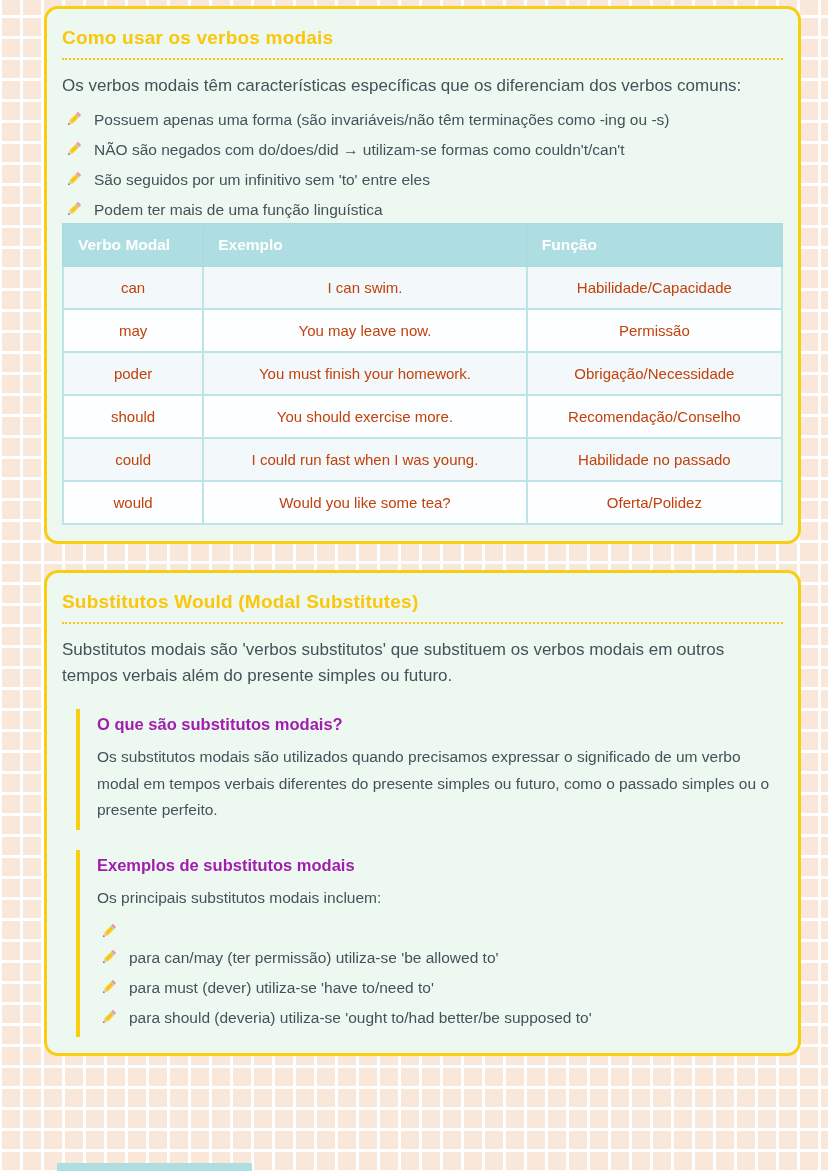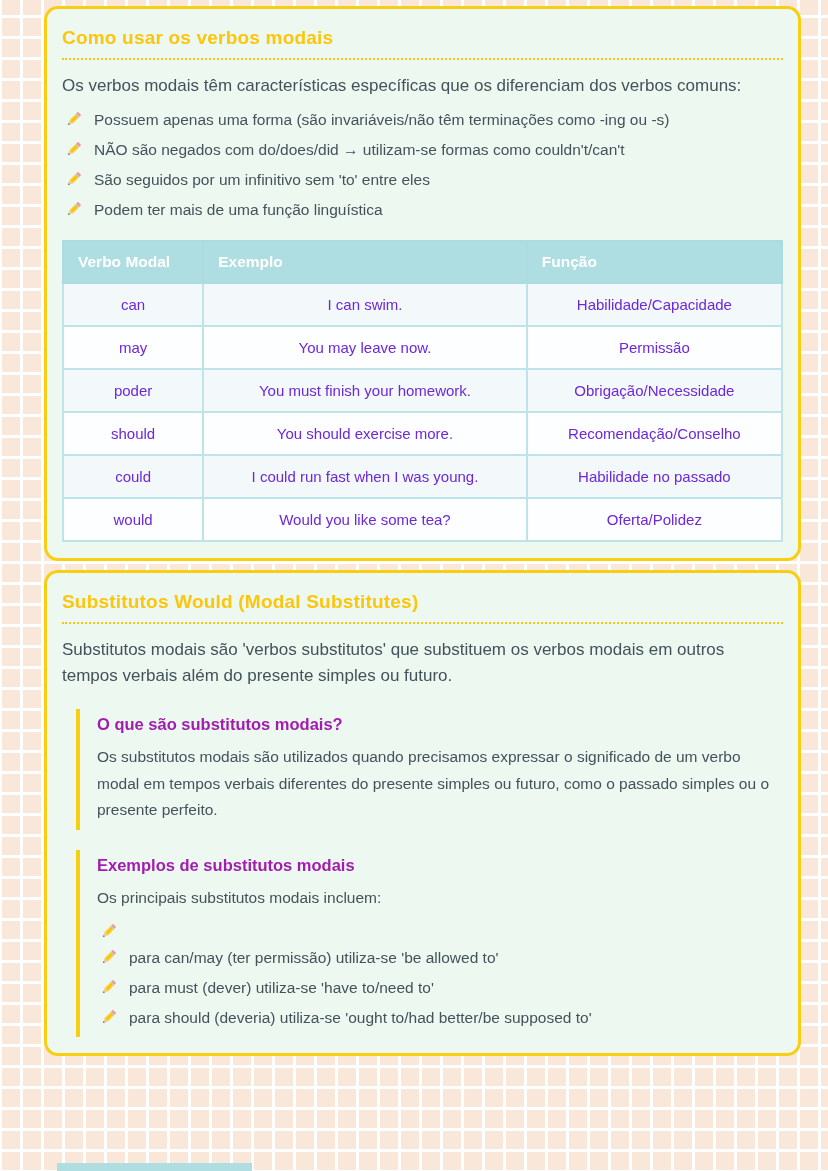--- a/index.html
+++ b/index.html
@@ -57,35 +57,34 @@
     height: 19px;
     margin: 3px 11px 0 2px;
   }
   .bullet-text {
     font-size: 15.5px;
     line-height: 26px;
   }
   table.modal-table {
     border-collapse: collapse;
     width: 100%;
-    margin-top: 17px;
     background: #ffffff;
   }
   table.modal-table th {
     background: #aedde2;
     color: #ffffff;
     font-size: 15.5px;
     font-weight: bold;
     text-align: left;
     padding: 11px 0 11px 14px;
     border: 2px solid #a9dbdf;
   }
   table.modal-table td {
     font-size: 15px;
-    color: #6d28d9;
+    color: #c2410c;
     text-align: center;
     padding: 12px 20px;
     border: 2px solid #bfe4e8;
   }
   table.modal-table { border: 2px solid #a9dbdf; }
   table.modal-table tbody tr:nth-child(odd)  td { background: #f3f9fb; }
   table.modal-table tbody tr:nth-child(even) td { background: #fdfeff; }
   .col-verbo   { width: 19.5%; }
   .col-exemplo { width: 45%;   }
   .col-funcao  { width: 35.5%; }

